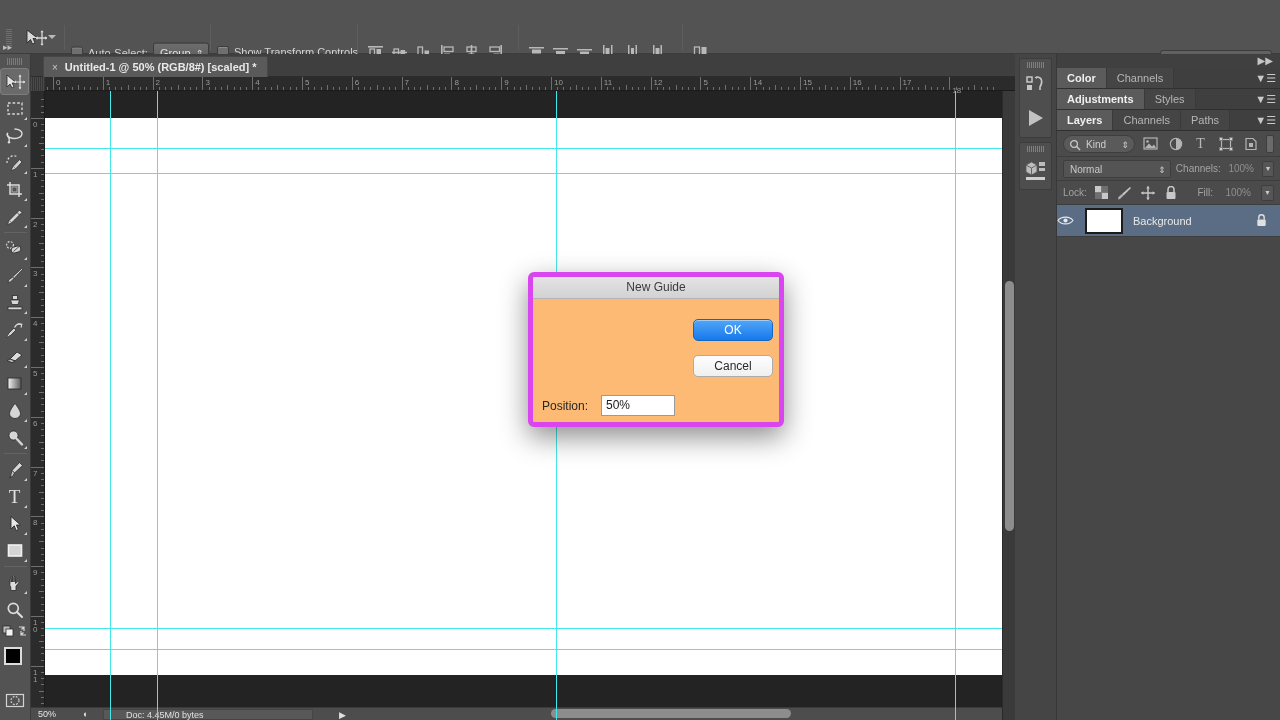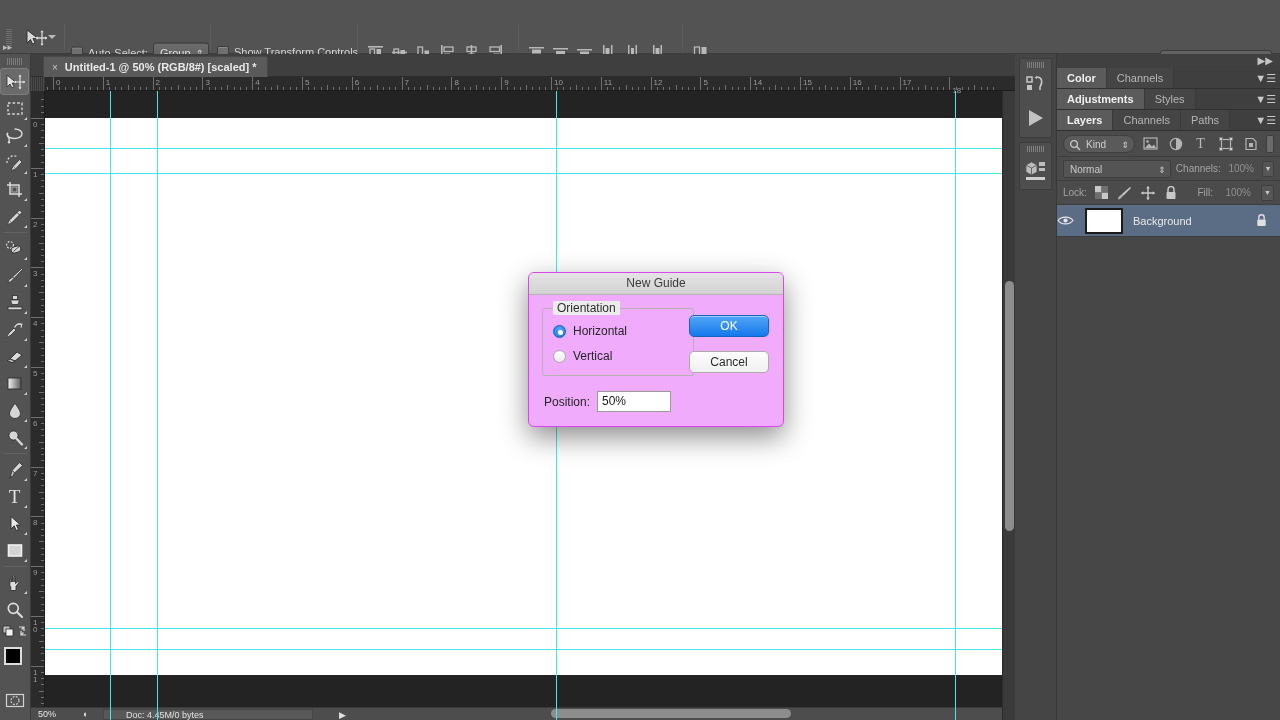--- a/index.html
+++ b/index.html
@@ -296,21 +296,21 @@
   }
   .layername { flex: 1; font-size: 11px; color: #e8e8e8; padding-left: 10px; }
   .locksm { width: 24px; text-align: center; font-size: 11px; color: #dadada; }
 
   .panel-empty { background: #474747; height: 420px; }
 
   
   .overlay { position: absolute; inset: 0; z-index: 50; }
   .dialog {
     position: absolute; left: 528px; top: 272px; width: 256px; height: 155px;
-    background: #f0abfc; border: 1px solid #d946ef; border-radius: 6px;
+    background: #fdba74; border: 5px solid #d946ef; border-radius: 6px;
     box-shadow: 0 10px 28px rgba(0,0,0,0.45);
     overflow: hidden;
   }
   .dlg-title {
     height: 22px; background: linear-gradient(#e4e4e4, #d2d2d2);
     border-bottom: 1px solid #b4b4b4;
     font-size: 12px; color: #3b3b3b; text-align: center; line-height: 21px;
   }
   .fieldset {
     position: absolute; left: 13px; top: 35px; width: 152px; height: 68px;
@@ -329,21 +329,21 @@
   .radio.on {
     background: radial-gradient(circle at 50% 35%, #58a9f5, #1073e0);
     border: 1px solid #0f62bd;
   }
   .radio.on::after {
     content: ""; position: absolute; left: 4px; top: 4px;
     width: 5px; height: 5px; border-radius: 50%; background: #fff;
   }
   .radio-label { font-size: 12px; color: #262626; }
 
-  .poslabel { position: absolute; left: 15px; top: 122px; font-size: 12px; color: #262626; }
+  .poslabel { position: absolute; left: 9px; top: 122px; font-size: 12px; color: #262626; }
   .posfield {
     position: absolute; left: 68px; top: 118px; width: 74px; height: 21px;
     background: #fff; border: 1px solid #9a9a9a;
     font-size: 12px; color: #1a1a1a; line-height: 19px; padding-left: 4px;
   }
   .btn-ok {
     position: absolute; left: 160px; top: 42px; width: 80px; height: 22px;
     background: linear-gradient(#53a6f7, #1579ec);
     border: 1px solid #1366c4; border-radius: 5px;
     color: #fff; font-size: 12px; text-align: center; line-height: 21px;
@@ -1191,33 +1191,20 @@
       </div>
 
       <div class="panel-empty"></div>
     </div>
   </div>
 
   <div class="overlay">
     <div class="dialog">
       <div class="dlg-title">New Guide</div>
 
-      <div class="fieldset">
-        <span class="fs-legend">Orientation</span>
-
-        <div class="radiorow" style="top:15px;">
-          <span class="radio on"></span>
-          <span class="radio-label">Horizontal</span>
-        </div>
-
-        <div class="radiorow" style="top:40px;">
-          <span class="radio"></span>
-          <span class="radio-label">Vertical</span>
-        </div>
-      </div>
 
       <span class="poslabel">Position:</span>
       <div class="posfield">50%</div>
 
       <div class="btn-ok">OK</div>
       <div class="btn-cancel">Cancel</div>
     </div>
   </div>
 
 </div>

